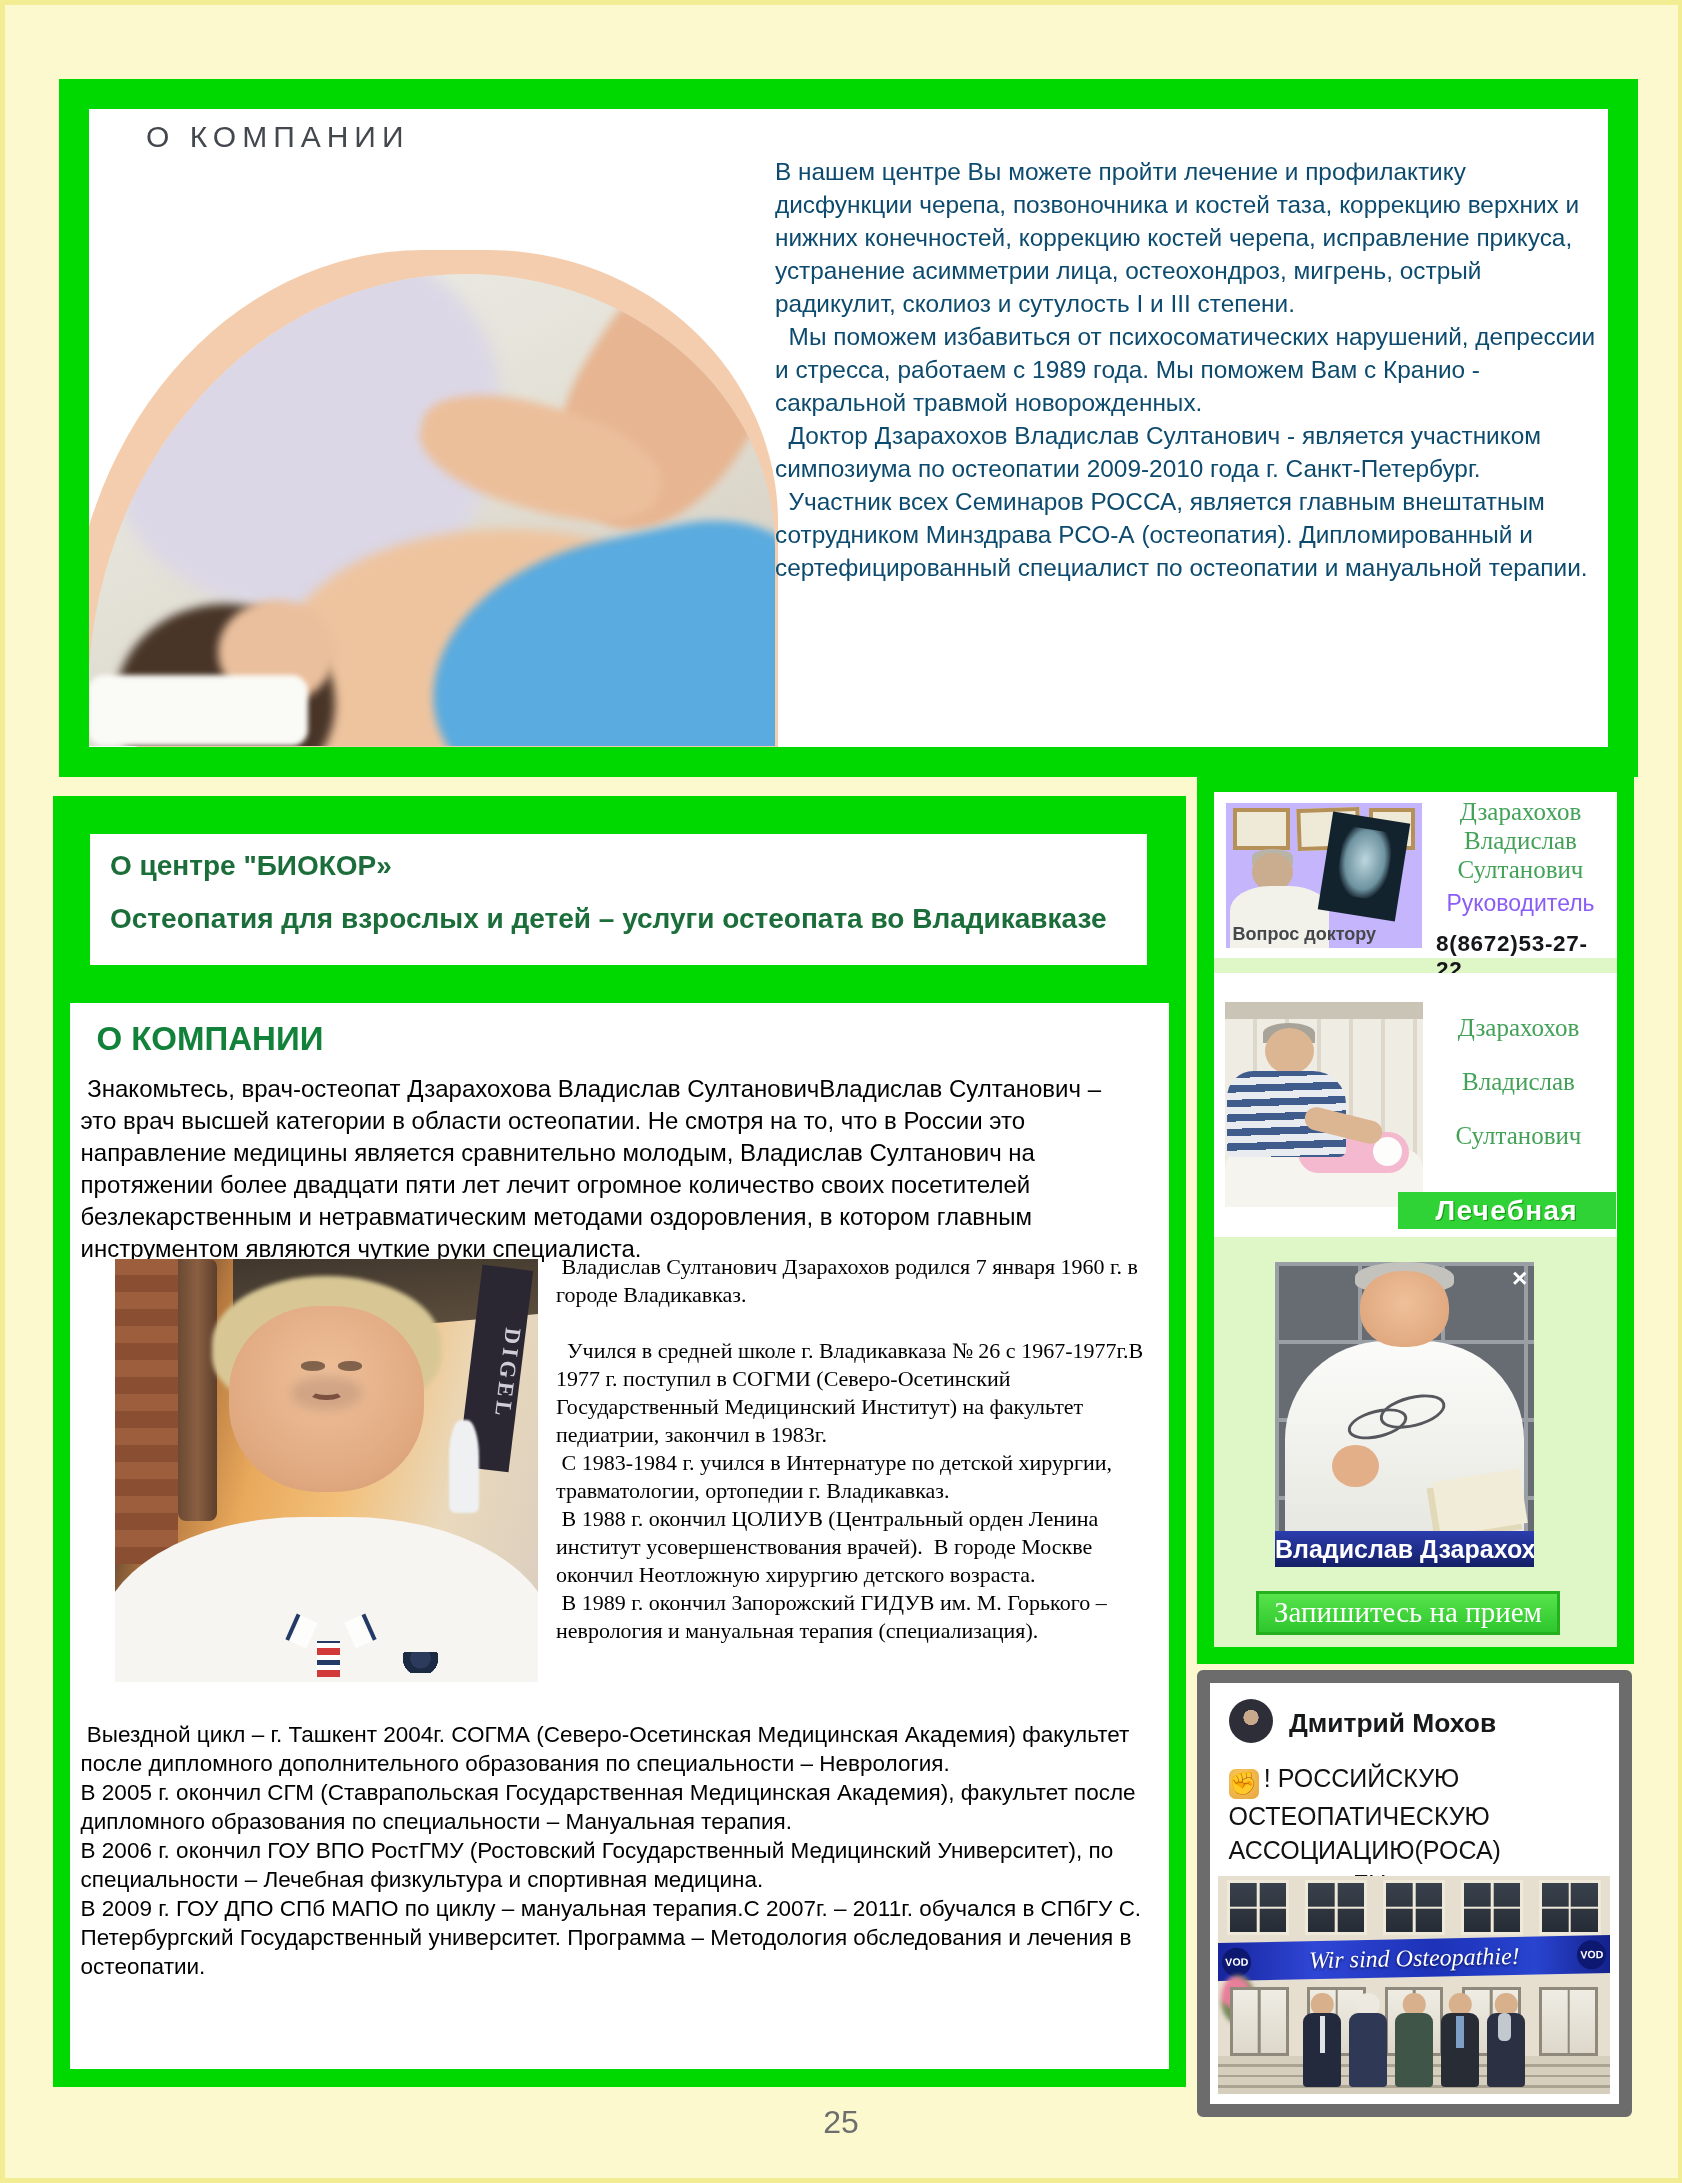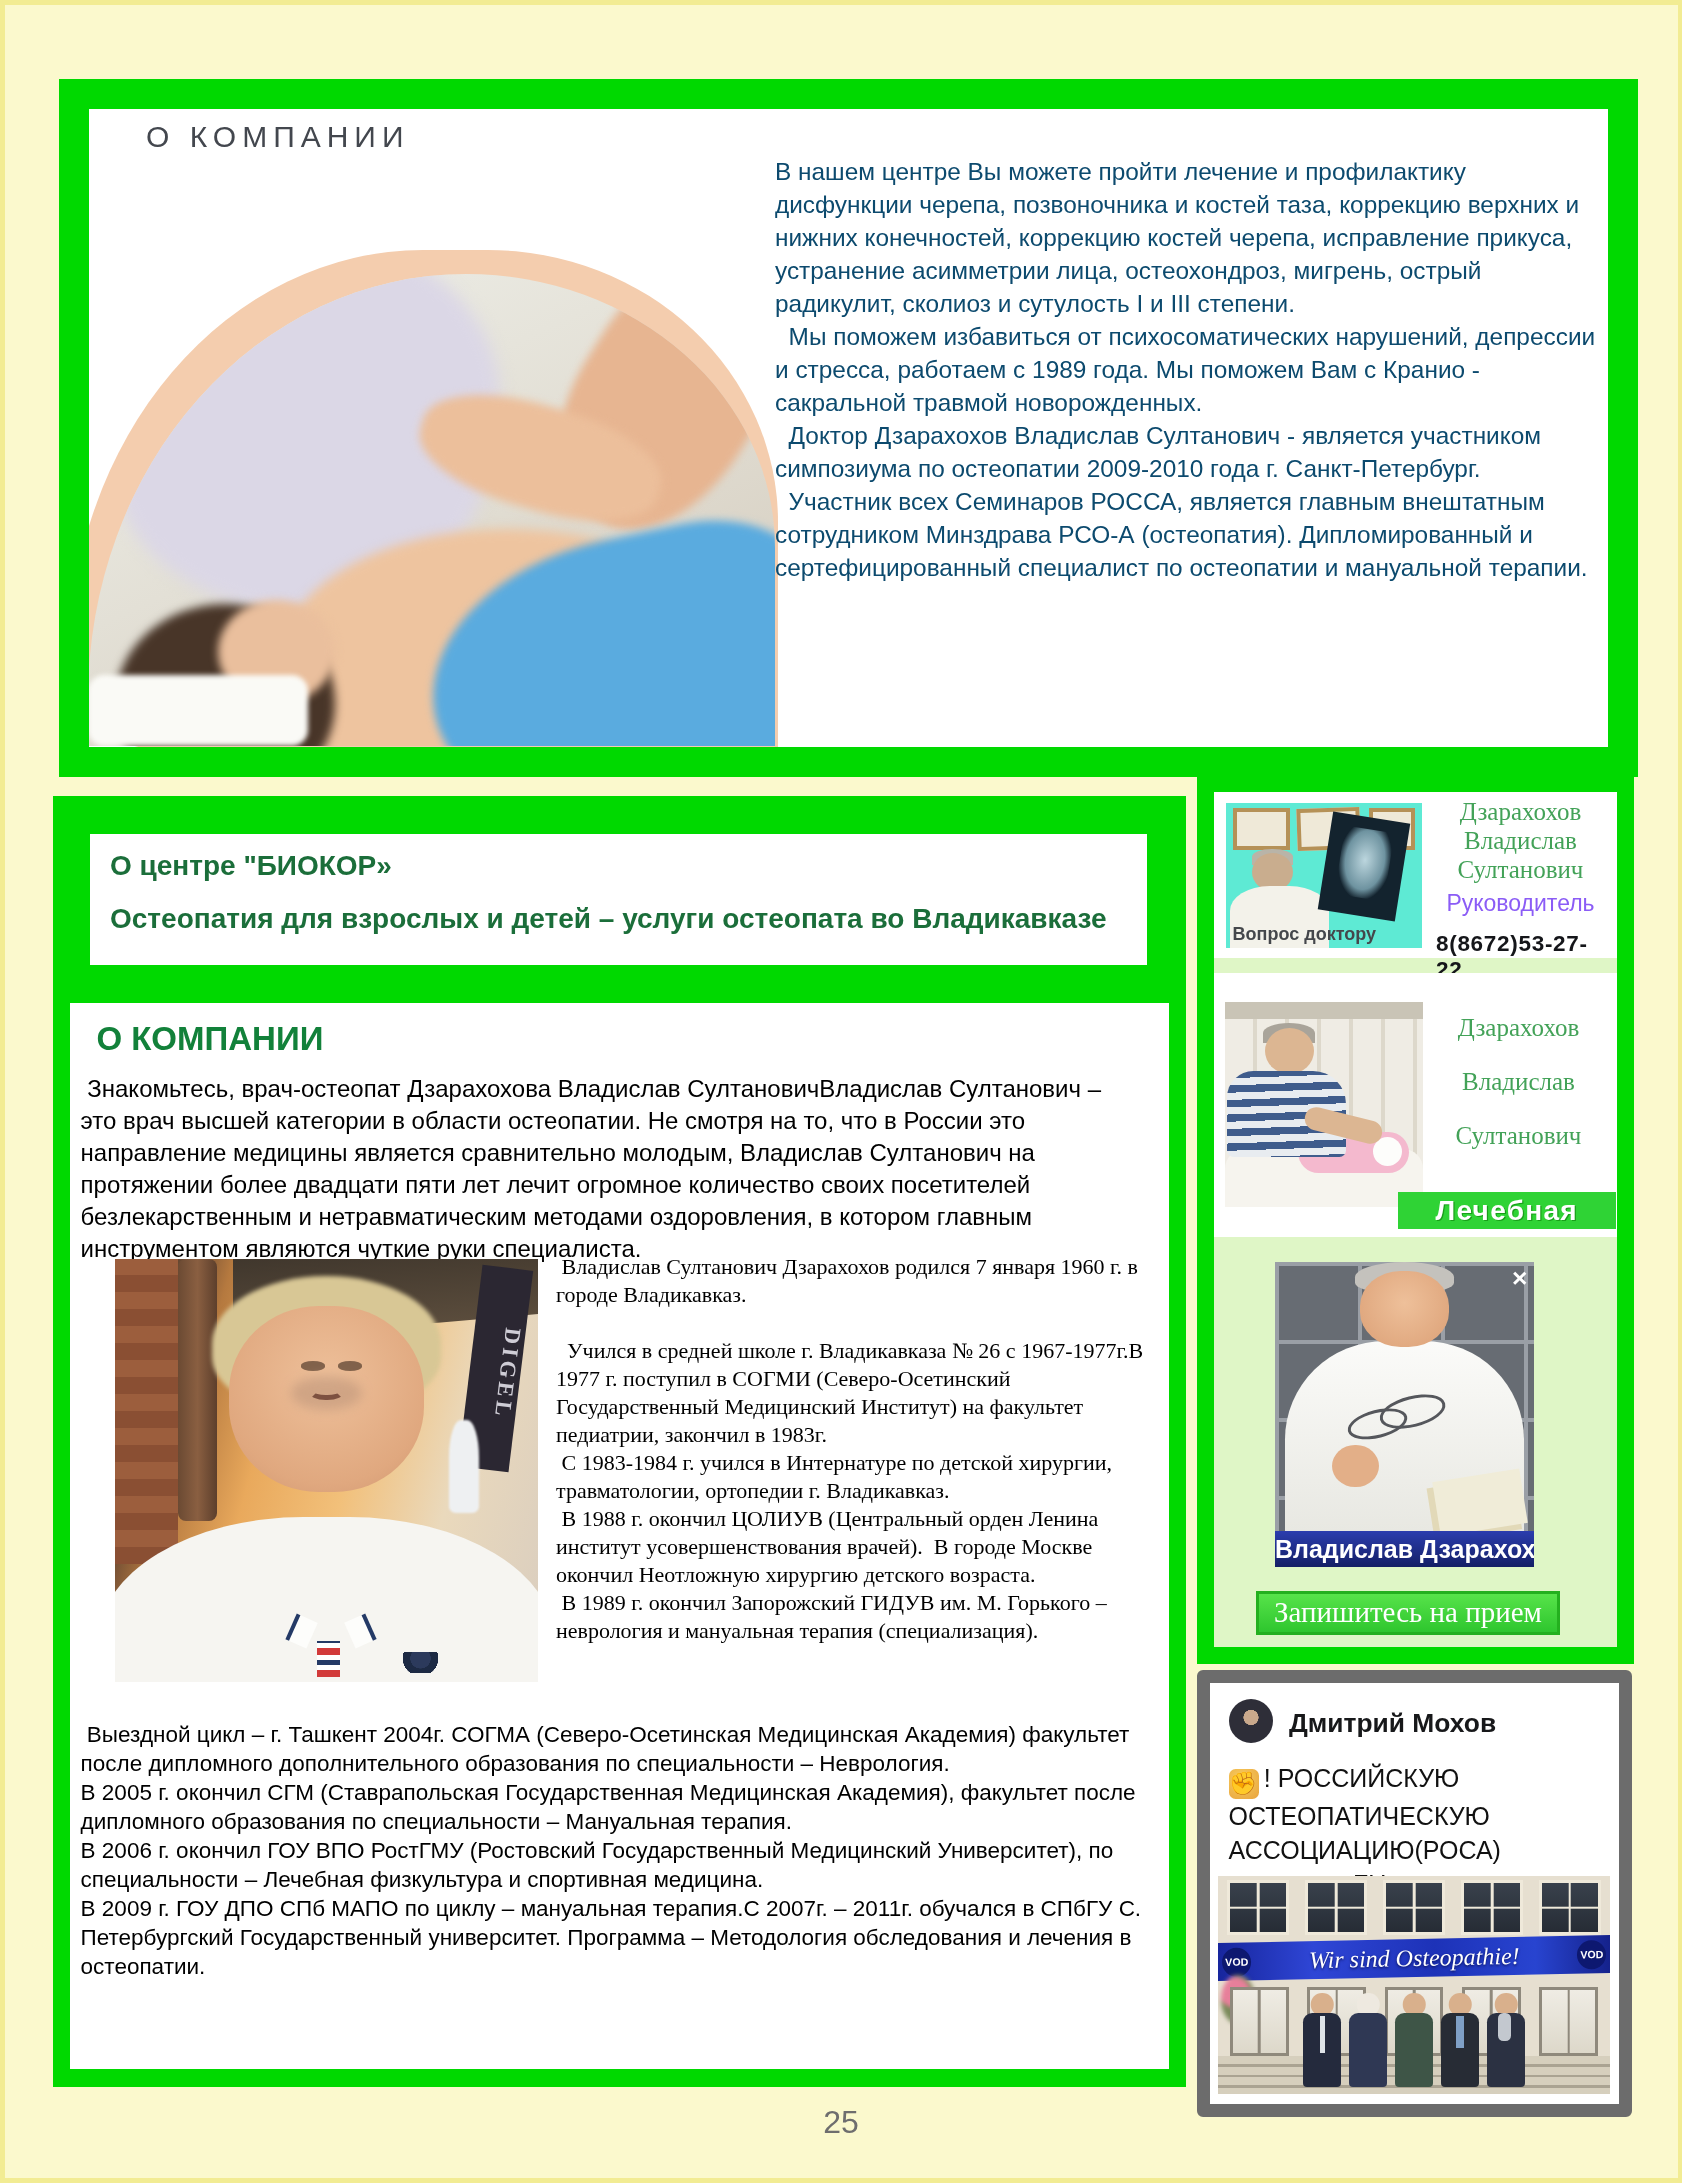--- a/index.html
+++ b/index.html
@@ -61,21 +61,21 @@
   .pt-crest{position:absolute;left:66%;bottom:12%;width:9%;height:12%;background:radial-gradient(circle at 50% 30%,#2c3a5c 0 40%,#1d2a44 41% 70%,transparent 71%);}
 
   
   .sb-frame{position:absolute;left:1192px;top:770px;width:437px;height:889px;background:var(--g);}
   .sb-inner{position:absolute;inset:17px;background:var(--pg);}
   .sb-card1{position:relative;height:166px;background:#fff;margin-bottom:14.5px;}
   .sb-card2{position:relative;height:264px;background:#fff;}
   .sb-card3{position:relative;height:410px;background:var(--pg);}
 
   
-  .ph1{position:absolute;left:12px;top:10.6px;width:196px;height:145px;background:#5eead4;overflow:hidden;}
+  .ph1{position:absolute;left:12px;top:10.6px;width:196px;height:145px;background:#c4b5fd;overflow:hidden;}
   .ph1-frame{position:absolute;top:5.3px;height:42px;background:#efe9d8;border:4.6px solid #b59157;}
   .ph1-frame.a{left:6.6px;width:57px;} .ph1-frame.b{left:71px;width:63px;transform:rotate(-2deg);} .ph1-frame.c{left:143px;width:46px;}
   .ph1-man-head{position:absolute;left:26.4px;top:50px;width:41px;height:38px;background:#c9ad8e;border-radius:50%;}
   .ph1-man-hair{position:absolute;left:26.4px;top:46px;width:41px;height:16px;background:#b9b4a8;border-radius:50% 50% 0 0;}
   .ph1-man-body{position:absolute;left:4px;top:83px;width:99px;height:62px;background:#f3f2ea;border-radius:40% 40% 0 0;}
   .ph1-xray{position:absolute;left:99px;top:14.5px;width:78px;height:99px;background:#13232e;transform:rotate(9deg);}
   .ph1-xray::after{content:"";position:absolute;left:18%;top:12%;width:64%;height:70%;background:radial-gradient(ellipse at 50% 45%,#bcd6de 0%,#6e93a0 55%,transparent 75%);}
   .ph1-cap{position:absolute;left:6.6px;bottom:2.6px;font-size:18px;font-weight:700;color:#44474b;}
   .c1-text{position:absolute;left:218px;top:5.3px;width:177px;text-align:center;}
   .c1-name{font-family:"Liberation Serif",serif;font-size:25px;line-height:29px;color:#43a258;}

